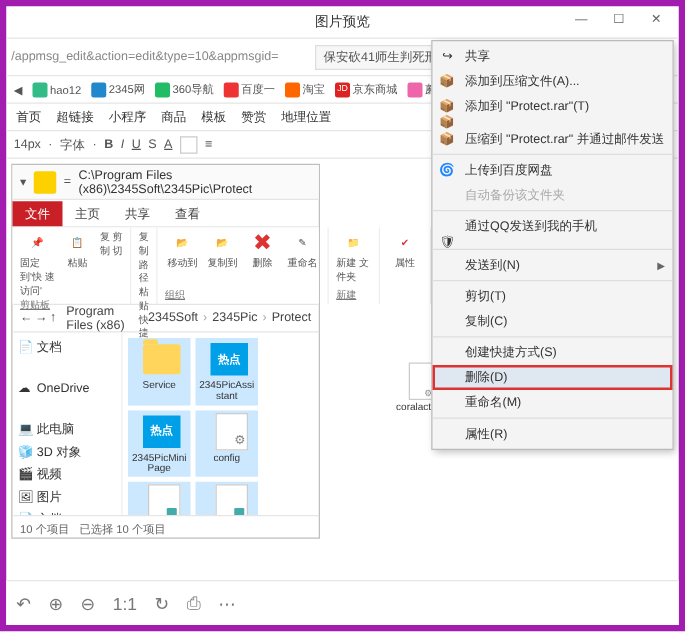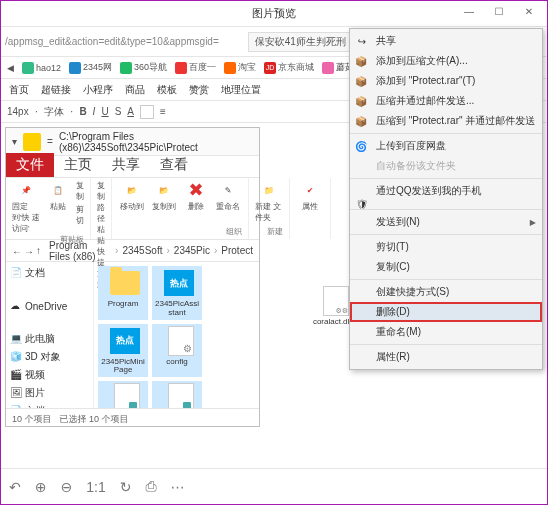--- a/index.html
+++ b/index.html
@@ -1,43 +1,43 @@
 <!DOCTYPE html>
 <html><head>
 <meta charset="utf-8">
 <style>
 *{margin:0;padding:0;box-sizing:border-box;font-family:"Microsoft YaHei",Arial,sans-serif;}
 body{width:550px;height:507px;background:#fff;position:relative;overflow:hidden;font-size:10px;}
-.window{border:1px solid #a21caf;width:548px;height:505px;position:relative;}
+.window{border:5px solid #a21caf;width:548px;height:505px;position:relative;}
 .titlebar{height:26px;display:flex;align-items:center;justify-content:center;border-bottom:1px solid #e5e5e5;position:relative;}
 .titlebar .title{font-size:11px;color:#333;}
 .winbtns{position:absolute;right:4px;top:0;display:flex;gap:2px;}
 .winbtns div{width:28px;height:20px;display:flex;align-items:center;justify-content:center;color:#666;}
 .browserbar{height:30px;border-bottom:1px solid #e5e5e5;display:flex;align-items:center;padding:0 4px;font-size:10px;color:#555;overflow:hidden;white-space:nowrap;}
 .url{color:#888;margin-right:8px;}
 .tab{border:1px solid #ddd;padding:2px 6px;margin-left:21px;background:#f7f7f7;}
 .bookmarks{height:22px;border-bottom:1px solid #e5e5e5;display:flex;align-items:center;padding:0 6px;gap:8px;font-size:9px;color:#555;overflow:hidden;white-space:nowrap;}
 .bm{display:flex;align-items:center;gap:2px;}
 .bm .ico{width:12px;height:12px;border-radius:2px;}
 .navlinks{height:22px;border-bottom:1px solid #e5e5e5;display:flex;align-items:center;padding:0 8px;gap:12px;font-size:10px;color:#333;}
 .fmttool{height:22px;border-bottom:1px solid #e5e5e5;display:flex;align-items:center;padding:0 6px;gap:6px;font-size:10px;color:#555;}
 .fmttool .sq{width:14px;height:14px;border:1px solid #ccc;}
 .explorer{border:1px solid #bfbfbf;margin:4px 287px 4px 4px;height:300px;display:flex;flex-direction:column;background:#fff;}
 .exptop{height:28px;display:flex;align-items:center;padding:0 6px;gap:6px;font-size:10px;color:#555;border-bottom:1px solid #e5e5e5;background:#fafafa;}
 .addrico{width:18px;height:18px;background:#fdd000;border-radius:2px;}
 .addr{flex:1;color:#333;}
 .tabsrow{height:22px;display:flex;align-items:flex-end;padding:0 0;border-bottom:1px solid #e5e5e5;}
-.etab{padding:3px 10px;font-size:14px;color:#444;}
+.etab{padding:3px 10px;font-size:10px;color:#444;}
 .etab.active{background:#c92027;color:#fff;}
 .ribbon{height:62px;display:flex;border-bottom:1px solid #e5e5e5;background:#fff;}
 .rgroup{border-right:1px solid #eee;padding:2px 6px;display:flex;flex-direction:column;justify-content:space-between;}
 .rgicons{display:flex;gap:4px;align-items:flex-start;}
 .rgitem{display:flex;flex-direction:column;align-items:center;gap:1px;font-size:8px;color:#555;min-width:28px;}
 .rgitem .bi{width:20px;height:20px;display:flex;align-items:center;justify-content:center;}
-.rgname{font-size:8px;color:#777;text-align:right;}
+.rgname{font-size:8px;color:#777;text-align:left;text-decoration:underline;}
 .breadcrumb{height:22px;display:flex;align-items:center;padding:0 6px;border-bottom:1px solid #e5e5e5;font-size:10px;color:#444;gap:2px;}
 .bc-sep{color:#aaa;margin:0 2px;}
 .mainarea{flex:1;display:flex;overflow:hidden;}
 .sidebar{width:88px;overflow-y:auto;padding:2px;font-size:10px;color:#333;border-right:1px solid #eee;}
 .sbitem{display:flex;align-items:center;gap:3px;padding:2px 2px;white-space:nowrap;}
 .sbico{width:12px;height:12px;display:inline-block;}
 .content{flex:1;padding:4px;overflow:auto;}
 .filegrid{display:flex;flex-wrap:wrap;gap:4px;}
 .file{width:50px;display:flex;flex-direction:column;align-items:center;font-size:8px;color:#333;background:#cce8ff;padding:2px 1px;}
 .file .fico{width:34px;height:30px;display:flex;align-items:center;justify-content:flex-end;}
@@ -159,21 +159,21 @@
         <div class="rgicons">
           <div class="rgitem">
               <div class="bi">📌</div>
               <span>固定到'快
 速访问'</span>
             </div>
           <div class="rgitem">
               <div class="bi">📋</div>
               <span>粘贴</span>
             </div>
-          <div style="font-size:8px;color:#555;display:flex;flex-direction:column;gap:2px;">
+          <div style="font-size:8px;color:#555;display:flex;gap:2px;">
             <span>复制</span>
             <span>剪切</span>
           </div>
         </div>
         <div class="rgname">剪贴板</div>
       </div>
       <div class="rgroup">
         <div class="rgicons">
           <div style="font-size:8px;color:#555;">
             <div>复制路径</div>
@@ -274,21 +274,21 @@
             <span class="sbico">📄</span>
             <span>文档</span>
           </div>
         </div>
       <div class="content">
         <div class="filegrid" id="fg">
             <div class="file">
               <div class="fico">
                 <div class="folder"></div>
               </div>
-              <div class="flabel">Program</div>
+              <div class="flabel">Service</div>
             </div>
             <div class="file">
               <div class="fico">
                 <div class="hot">热点</div>
               </div>
               <div class="flabel">2345PicAssistant</div>
             </div>
             <div class="file">
               <div class="fico">
                 <div class="hot">热点</div>
@@ -350,21 +350,20 @@
       <div class="mi">
         <span class="mico">📦</span>
         <span>添加到压缩文件(A)...</span>
       </div>
       <div class="mi">
         <span class="mico">📦</span>
         <span>添加到 "Protect.rar"(T)</span>
       </div>
       <div class="mi">
         <span class="mico">📦</span>
-        <span>压缩并通过邮件发送...</span>
       </div>
       <div class="mi">
         <span class="mico">📦</span>
         <span>压缩到 "Protect.rar" 并通过邮件发送</span>
       </div>
       <div class="mi sep">
         <span class="mico">🌀</span>
         <span>上传到百度网盘</span>
       </div>
       <div class="mi" style="color: rgb(170, 170, 170);">

